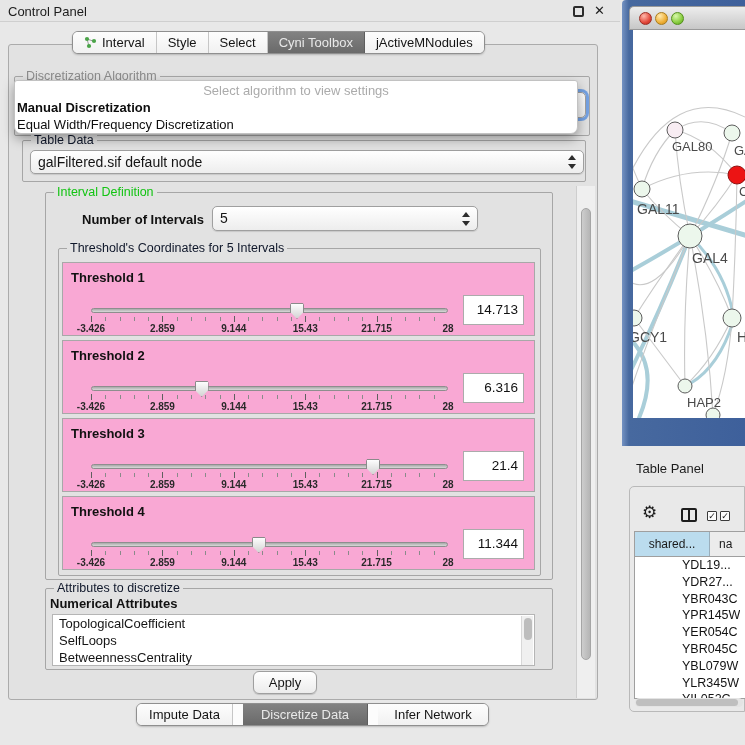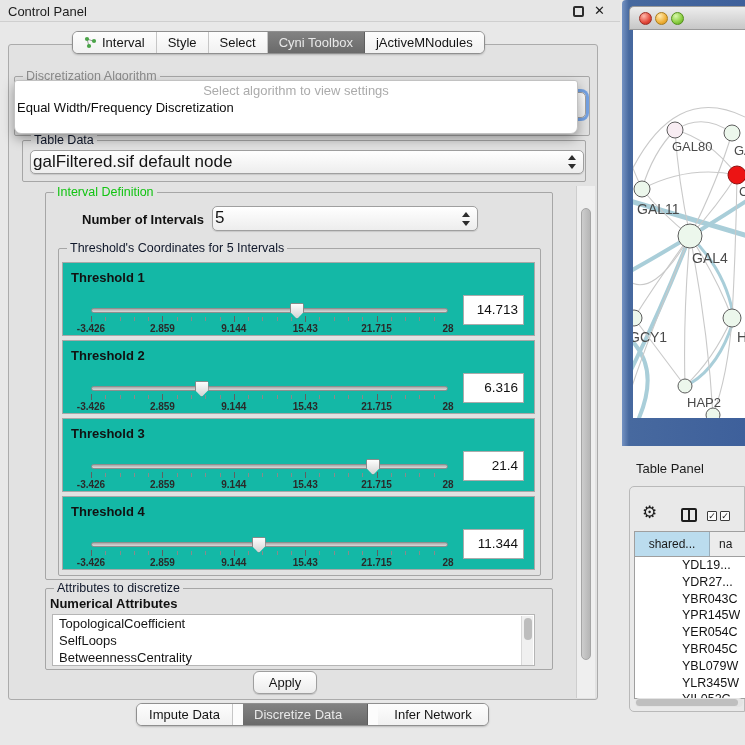--- a/index.html
+++ b/index.html
@@ -26,37 +26,37 @@
 
   
   .group { position:absolute; border:1px solid #a6a6a6; border-radius:2px; }
   .group-label { position:absolute; top:-7px; left:8px; background:#e2e2e2; padding:0 3px; font-size:12.5px; line-height:13px; white-space:nowrap; }
   .lbl-gray { color:#8b8b8b; }
   .lbl-green { color:#12c412; }
   .lbl-blue { color:#0f172a; }
   .lbl-black { color:#0f172a; }
 
   
-  .combo { position:absolute; background:linear-gradient(#ffffff,#ededed); border:1px solid #9f9f9f; border-radius:5px; font-size:17px; color:#141414; line-height:22px; padding-left:2px; box-shadow:0 1px 1px rgba(0,0,0,.12); white-space:nowrap; overflow:hidden; }
+  .combo { position:absolute; background:linear-gradient(#ffffff,#ededed); border:1px solid #9f9f9f; border-radius:5px; font-size:14px; color:#141414; line-height:22px; padding-left:7px; box-shadow:0 1px 1px rgba(0,0,0,.12); white-space:nowrap; overflow:hidden; }
   .stepper { position:absolute; right:7px; top:50%; transform:translateY(-50%); width:9px; height:14px; }
   .stepper:before, .stepper:after { content:""; position:absolute; left:1px; border-left:4px solid transparent; border-right:4px solid transparent; }
   .stepper:before { top:0; border-bottom:5px solid #2d2d2d; }
   .stepper:after { bottom:0; border-top:5px solid #2d2d2d; }
   .focus-ring { box-shadow:0 0 0 3px rgba(98,150,226,.85); }
 
   
   .popup { position:absolute; left:14px; top:80px; width:564px; height:54px; background:#fff; border:1px solid #c2c2c2; border-radius:3px 3px 7px 7px; box-shadow:0 5px 12px rgba(0,0,0,.35); z-index:50; padding-top:1px; }
   .popup-placeholder { height:17px; text-align:center; font-size:13px; color:#ababab; line-height:17px; }
   .popup-item { height:17px; font-size:13px; color:#0d0d0d; line-height:17px; padding-left:2px; white-space:nowrap; }
   .popup-item.bold { font-weight:bold; }
 
   .field-label { position:absolute; font-size:13px; font-weight:bold; color:#111; white-space:nowrap; }
 
   
-  .thr-box { position:absolute; left:62px; width:473px; height:74px; border:1px solid #a8a8a8; background:#14b8a6; }
+  .thr-box { position:absolute; left:62px; width:473px; height:74px; border:1px solid #a8a8a8; background:#f9a8d4; }
   .thr-label { position:absolute; left:8px; top:7px; font-size:13px; font-weight:bold; color:#111; }
   .slider { position:absolute; left:28px; top:40px; width:357px; height:34px; }
   .sl-track { position:absolute; left:0; right:0; top:5px; height:5px; border:1px solid #8e8e8e; border-radius:3px; background:linear-gradient(#a9a9a9,#d9d9d9); }
   .tmin { position:absolute; left:0; right:0; top:14px; height:4px; background:repeating-linear-gradient(to right,#8a8a8a 0,#8a8a8a 1px,transparent 1px,transparent 4%); }
   .tmaj { position:absolute; left:0; right:0; top:13px; height:6px; background:repeating-linear-gradient(to right,#5f5f5f 0,#5f5f5f 1px,transparent 1px,transparent 20%); }
   .sl-thumb { position:absolute; top:0; width:14px; height:16px; transform:translateX(-50%); background:linear-gradient(#fdfdfd,#d4d4d4); border:1px solid #8a8a8a; clip-path:polygon(8% 0,92% 0,100% 12%,100% 55%,50% 100%,0 55%,0 12%); }
   .scale { position:absolute; left:0; right:0; top:20px; height:12px; }
   .scale-lab { position:absolute; transform:translateX(-50%); font-size:10px; font-weight:bold; color:#2a2a2a; white-space:nowrap; }
   .thr-value { position:absolute; left:400px; top:32px; width:61px; height:30px; background:#fff; border:1px solid #ababab; font-size:13.5px; color:#111; text-align:right; line-height:28px; padding-right:5px; }
 
@@ -142,20 +142,21 @@
 
   <div class="group" style="left:14px; top:76px; width:576px; height:60px;">
     <span class="group-label lbl-gray">Discretization Algorithm</span>
   </div>
   <div class="combo focus-ring" style="left:30px; top:92px; width:556px; height:26px;">
     <span class="stepper"></span>
   </div>
 
   <div class="popup">
     <div class="popup-placeholder">Select algorithm to view settings</div>
+    <div class="popup-item bold">Manual Discretization</div>
     <div class="popup-item">Equal Width/Frequency Discretization</div>
   </div>
 
   <div class="group" style="left:22px; top:140px; width:564px; height:42px;">
     <span class="group-label lbl-black">Table Data</span>
   </div>
   <div class="combo" style="left:30px; top:150px; width:554px; height:24px;">
     <span>galFiltered.sif default node</span>
     <span class="stepper"></span>
   </div>
@@ -267,21 +268,21 @@
   <div class="apply-btn">Apply</div>
 
   <div class="cp-vscroll">
     <div class="cp-vthumb"></div>
   </div>
 
   <div class="seg-group bottom-tabs">
     <div class="seg" style="width:96px; justify-content:center;">
         <span>Impute Data</span>
       </div>
-    <div class="seg sel" style="width:125px; ">
+    <div class="seg sel" style="width:125px; justify-content:center;">
         <span>Discretize Data</span>
       </div>
     <div class="seg" style="width:110px; justify-content:center;">
         <span>Infer Network</span>
       </div>
   </div>
 
   <div class="net-window">
     <div class="net-titlebar">
       <span class="tl red"></span>

